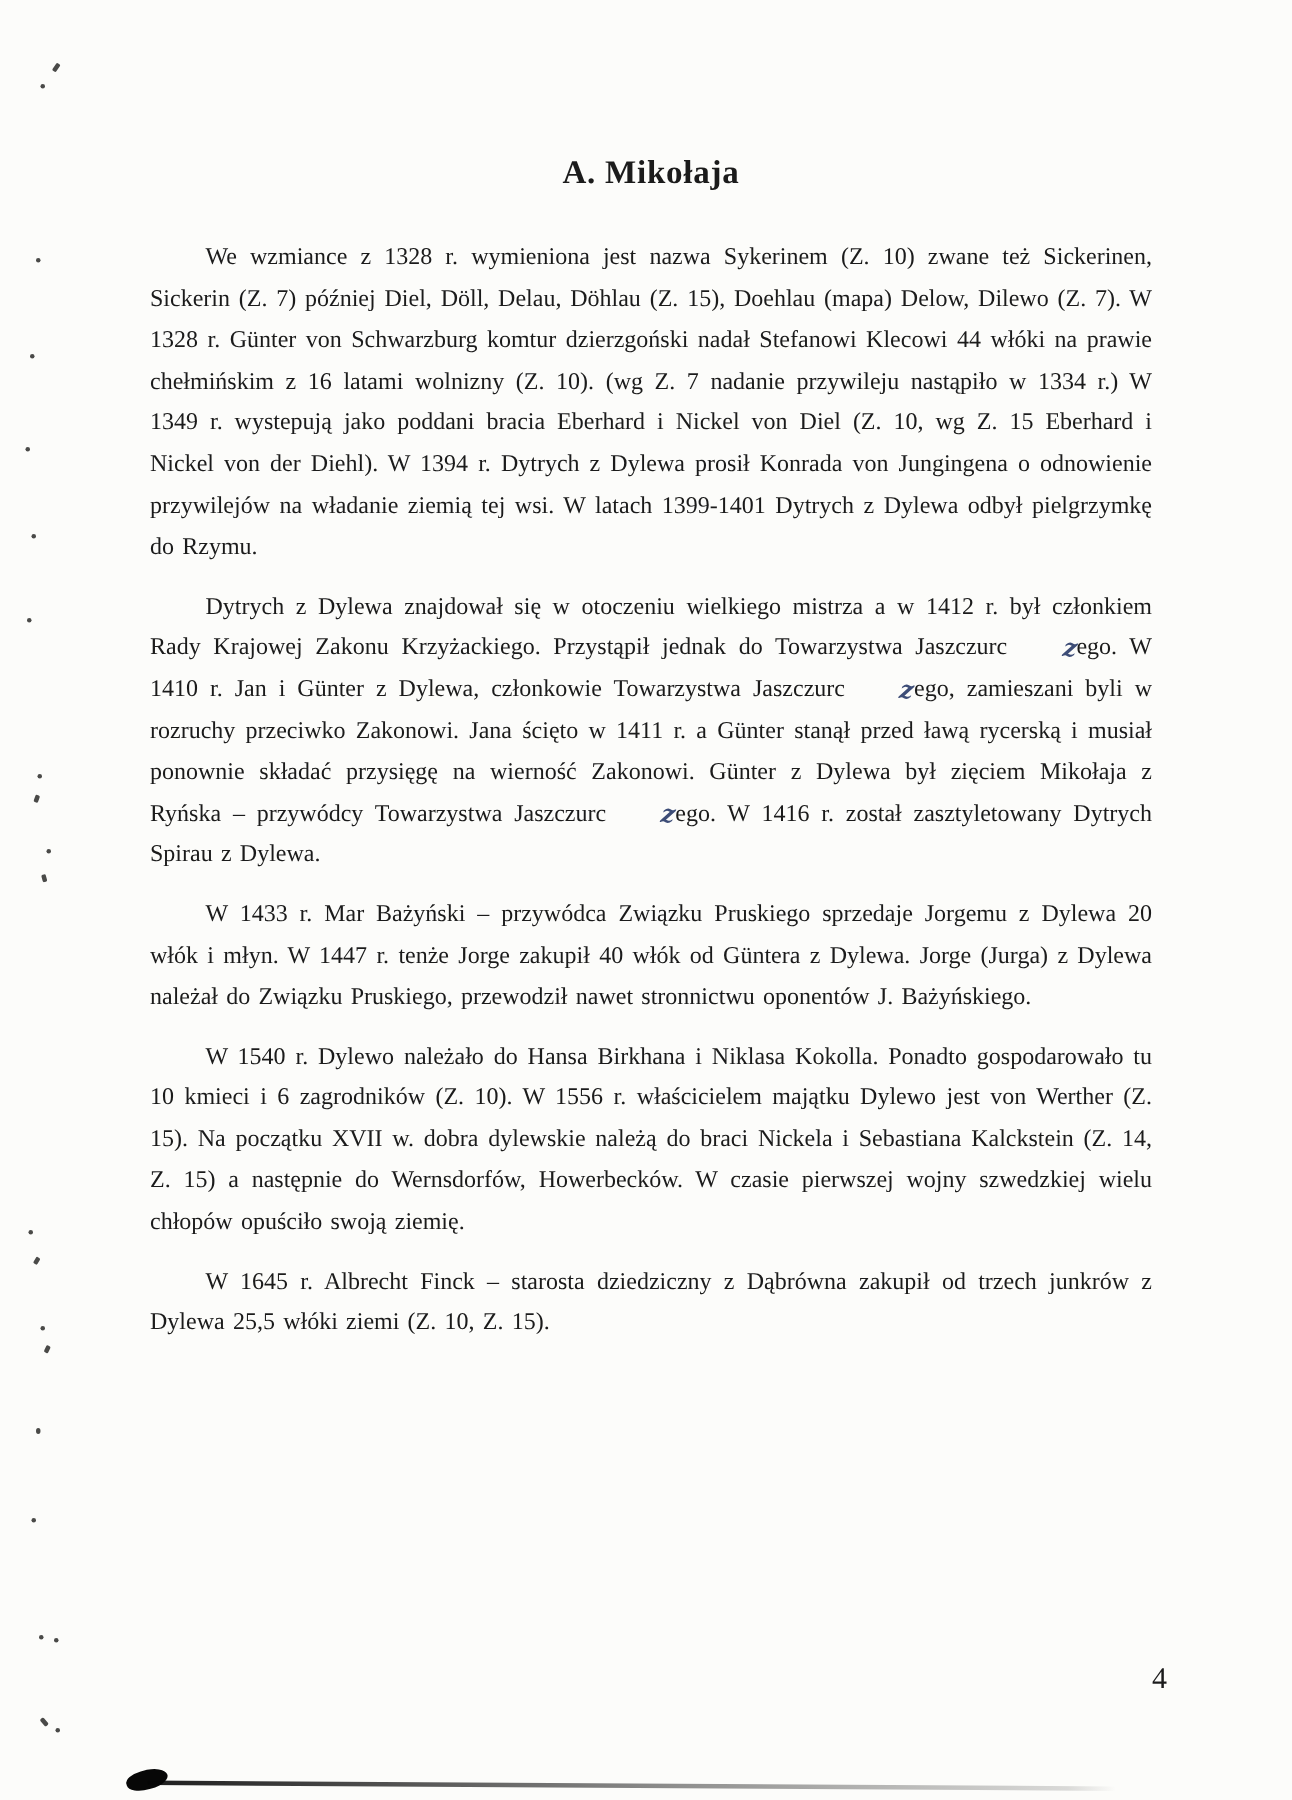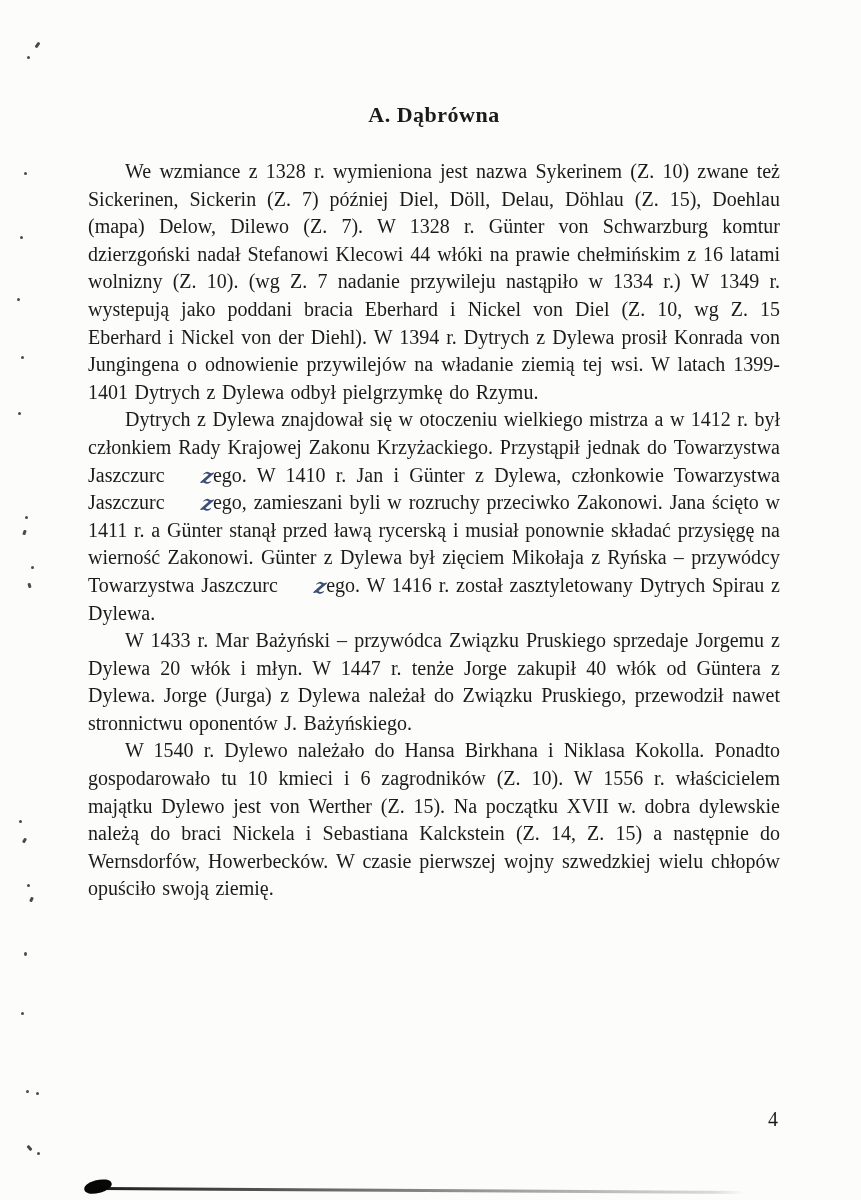--- a/index.html
+++ b/index.html
@@ -24,24 +24,24 @@
     width: 692px;
   }
   .title {
     font-size: 22px;
     font-weight: 700;
     text-align: center;
     margin: 0 0 30px 0;
     letter-spacing: 0.5px;
   }
   .para {
-    margin: 0;
+    margin: 12px;
     text-indent: 37px;
     text-align: justify;
-    font-size: 20px;
+    font-size: 16px;
     line-height: 27.6px;
     word-spacing: 1.5px;
   }
   .hand-z {
     font-family: "DejaVu Serif", serif;
     font-style: italic;
     font-weight: 700;
     color: #3d4d77;
     display: inline-block;
     transform: skewX(-10deg) translateY(1px);
@@ -81,26 +81,27 @@
     transform: rotate(0.35deg);
     border-radius: 2px;
   }
 </style>
 </head>
 <body>
 
 <div class="page">
 
   <div class="text-block">
-    <h1 class="title">A. Dąbrówna</h1>
+    <h1 class="title">A. Mikołaja</h1>
     <div>
         <p class="para"><span>We wzmiance z 1328 r. wymieniona jest nazwa Sykerinem (Z. 10) zwane też Sickerinen, Sickerin (Z. 7) później Diel, Döll, Delau, Döhlau (Z. 15), Doehlau (mapa) Delow, Dilewo (Z. 7). W 1328 r. Günter von Schwarzburg komtur dzierzgoński nadał Stefanowi Klecowi 44 włóki na prawie chełmińskim z 16 latami wolnizny (Z. 10). (wg Z. 7 nadanie przywileju nastąpiło w 1334 r.) W 1349 r. wystepują jako poddani bracia Eberhard i Nickel von Diel (Z. 10, wg Z. 15 Eberhard i Nickel von der Diehl). W 1394 r. Dytrych z Dylewa prosił Konrada von Jungingena o odnowienie przywilejów na władanie ziemią tej wsi. W latach 1399-1401 Dytrych z Dylewa odbył pielgrzymkę do Rzymu.</span></p>
         <p class="para"><span>Dytrych z Dylewa znajdował się w otoczeniu wielkiego mistrza a w 1412 r. był członkiem Rady Krajowej Zakonu Krzyżackiego. Przystąpił jednak do Towarzystwa Jaszczurc</span><span class="hand-z">z</span><span>ego. W 1410 r. Jan i Günter z Dylewa, członkowie Towarzystwa Jaszczurc</span><span class="hand-z">z</span><span>ego, zamieszani byli w rozruchy przeciwko Zakonowi. Jana ścięto w 1411 r. a Günter stanął przed ławą rycerską i musiał ponownie składać przysięgę na wierność Zakonowi. Günter z Dylewa był zięciem Mikołaja z Ryńska – przywódcy Towarzystwa Jaszczurc</span><span class="hand-z">z</span><span>ego. W 1416 r. został zasztyletowany Dytrych Spirau z Dylewa.</span></p>
         <p class="para"><span>W 1433 r. Mar Bażyński – przywódca Związku Pruskiego sprzedaje Jorgemu z Dylewa 20 włók i młyn. W 1447 r. tenże Jorge zakupił 40 włók od Güntera z Dylewa. Jorge (Jurga) z Dylewa należał do Związku Pruskiego, przewodził nawet stronnictwu oponentów J. Bażyńskiego.</span></p>
         <p class="para"><span>W 1540 r. Dylewo należało do Hansa Birkhana i Niklasa Kokolla. Ponadto gospodarowało tu 10 kmieci i 6 zagrodników (Z. 10). W 1556 r. właścicielem majątku Dylewo jest von Werther (Z. 15). Na początku XVII w. dobra dylewskie należą do braci Nickela i Sebastiana Kalckstein (Z. 14, Z. 15) a następnie do Wernsdorfów, Howerbecków. W czasie pierwszej wojny szwedzkiej wielu chłopów opuściło swoją ziemię.</span></p>
+        <p class="para"><span>W 1645 r. Albrecht Finck – starosta dziedziczny z Dąbrówna zakupił od trzech junkrów z Dylewa 25,5 włóki ziemi (Z. 10, Z. 15).</span></p>
       </div>
   </div>
 
   <div class="page-number">4</div>
 
   <div class="speck dash" style="left:36px; top:42px; width:3px; height:6px; transform:rotate(35deg);"></div>
   <div class="speck" style="left:27px; top:56px; width:3px; height:3px;"></div>
   <div class="speck" style="left:24px; top:172px; width:3px; height:3px;"></div>
   <div class="speck" style="left:20px; top:236px; width:3px; height:3px;"></div>
   <div class="speck" style="left:17px; top:298px; width:3px; height:3px;"></div>

